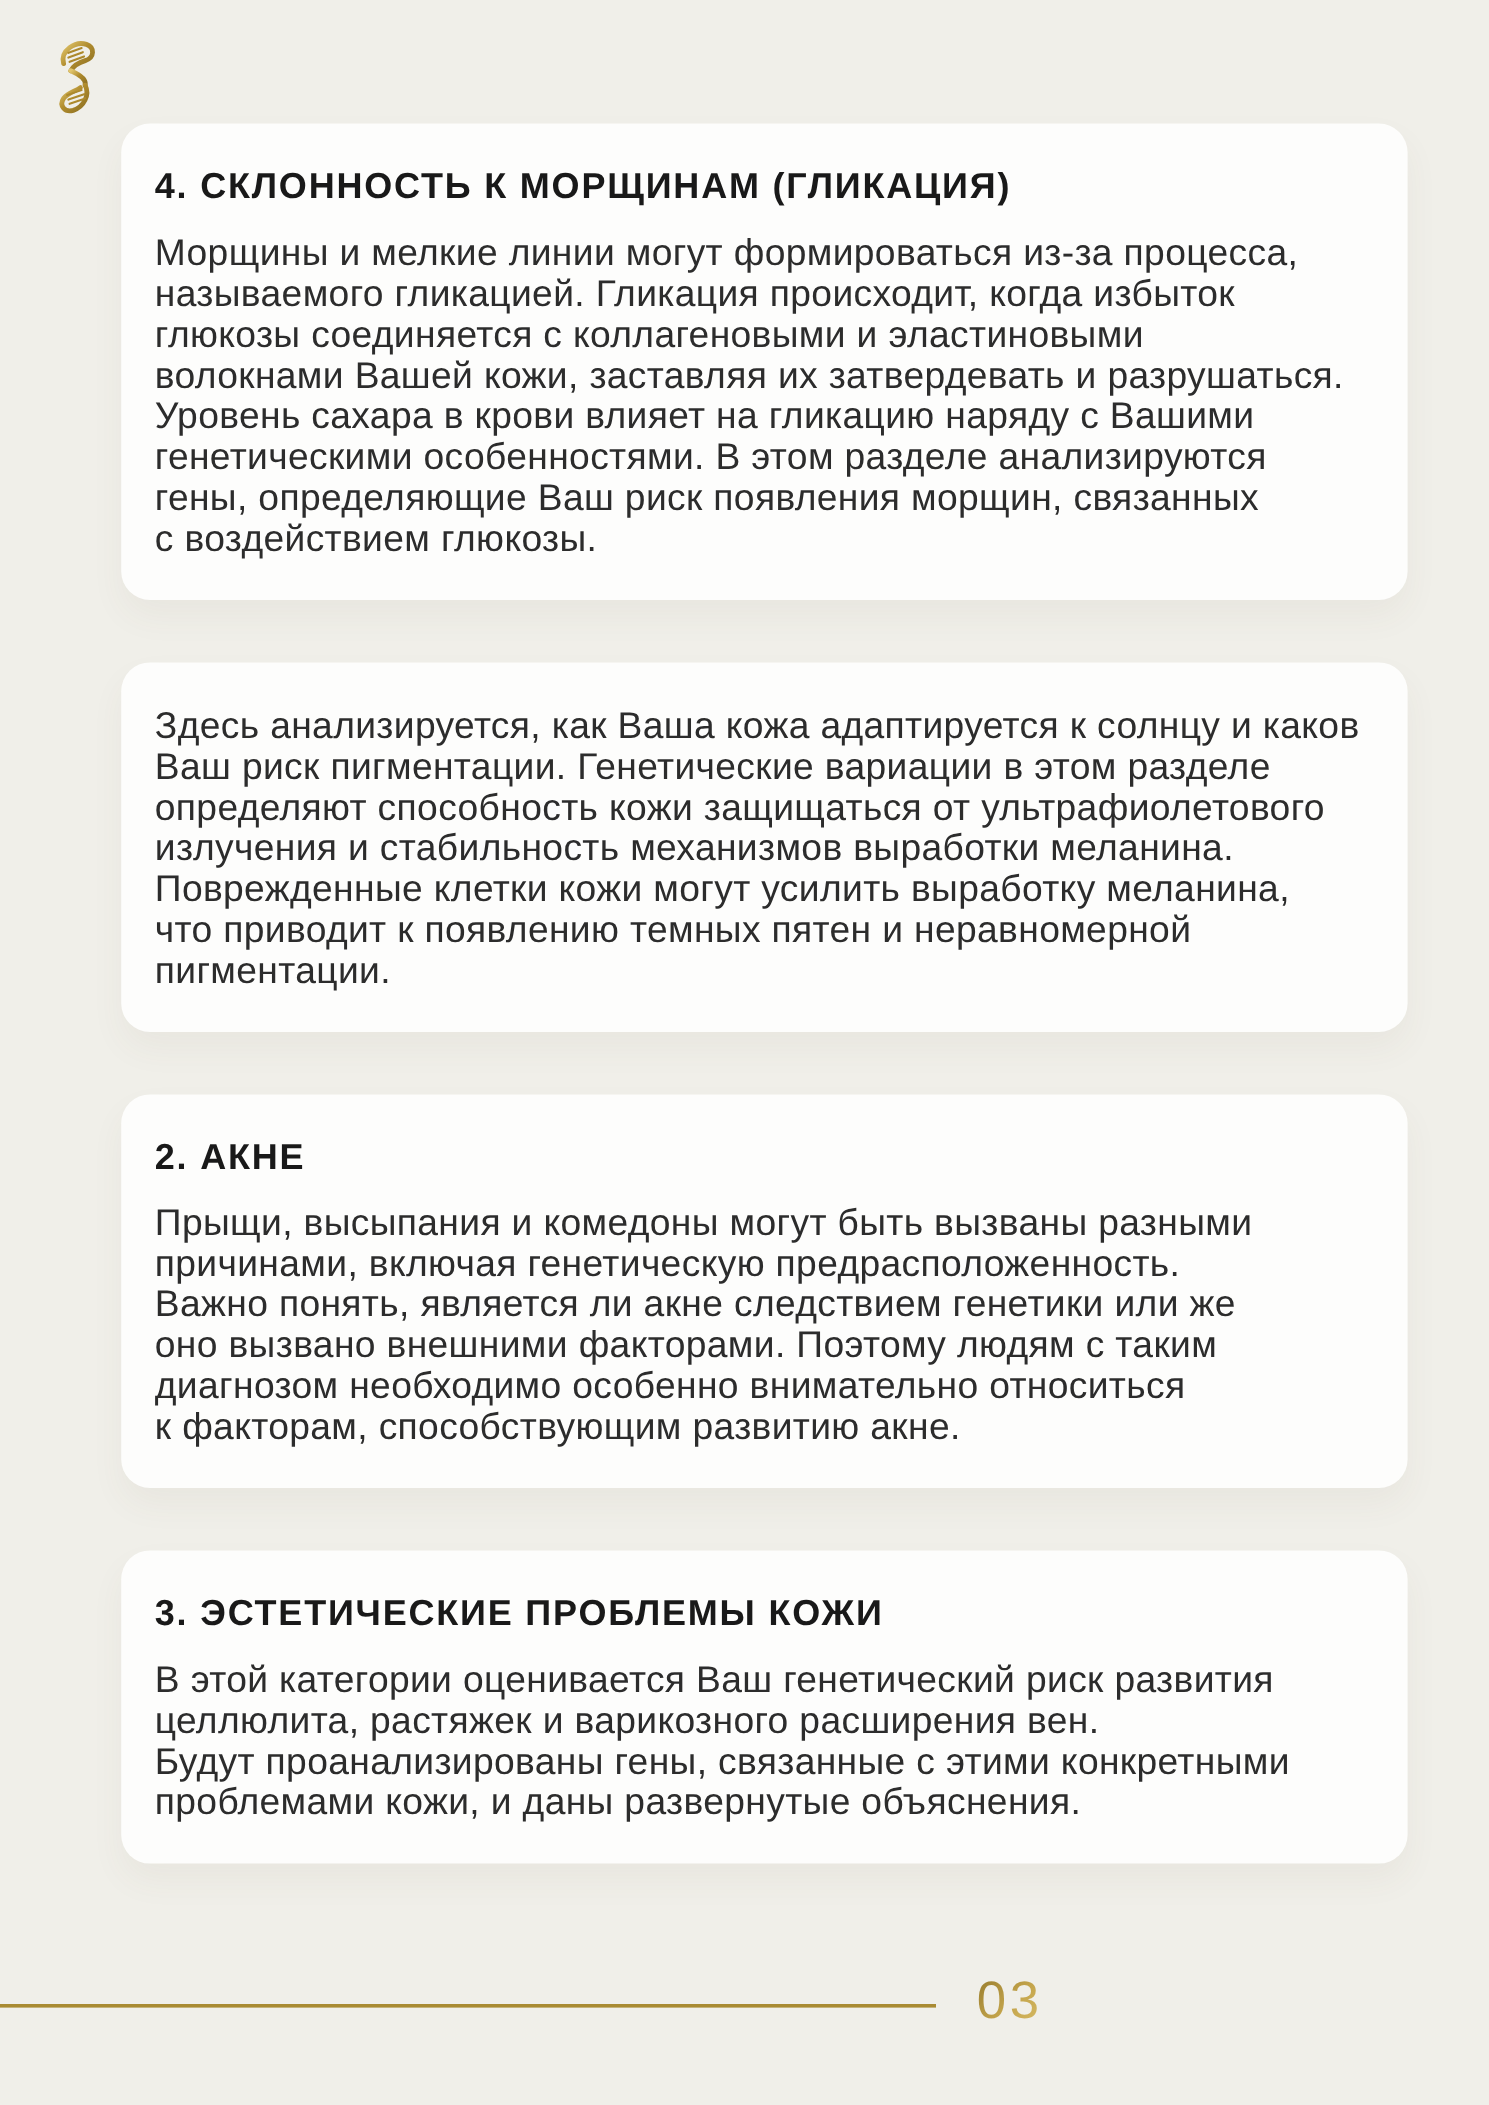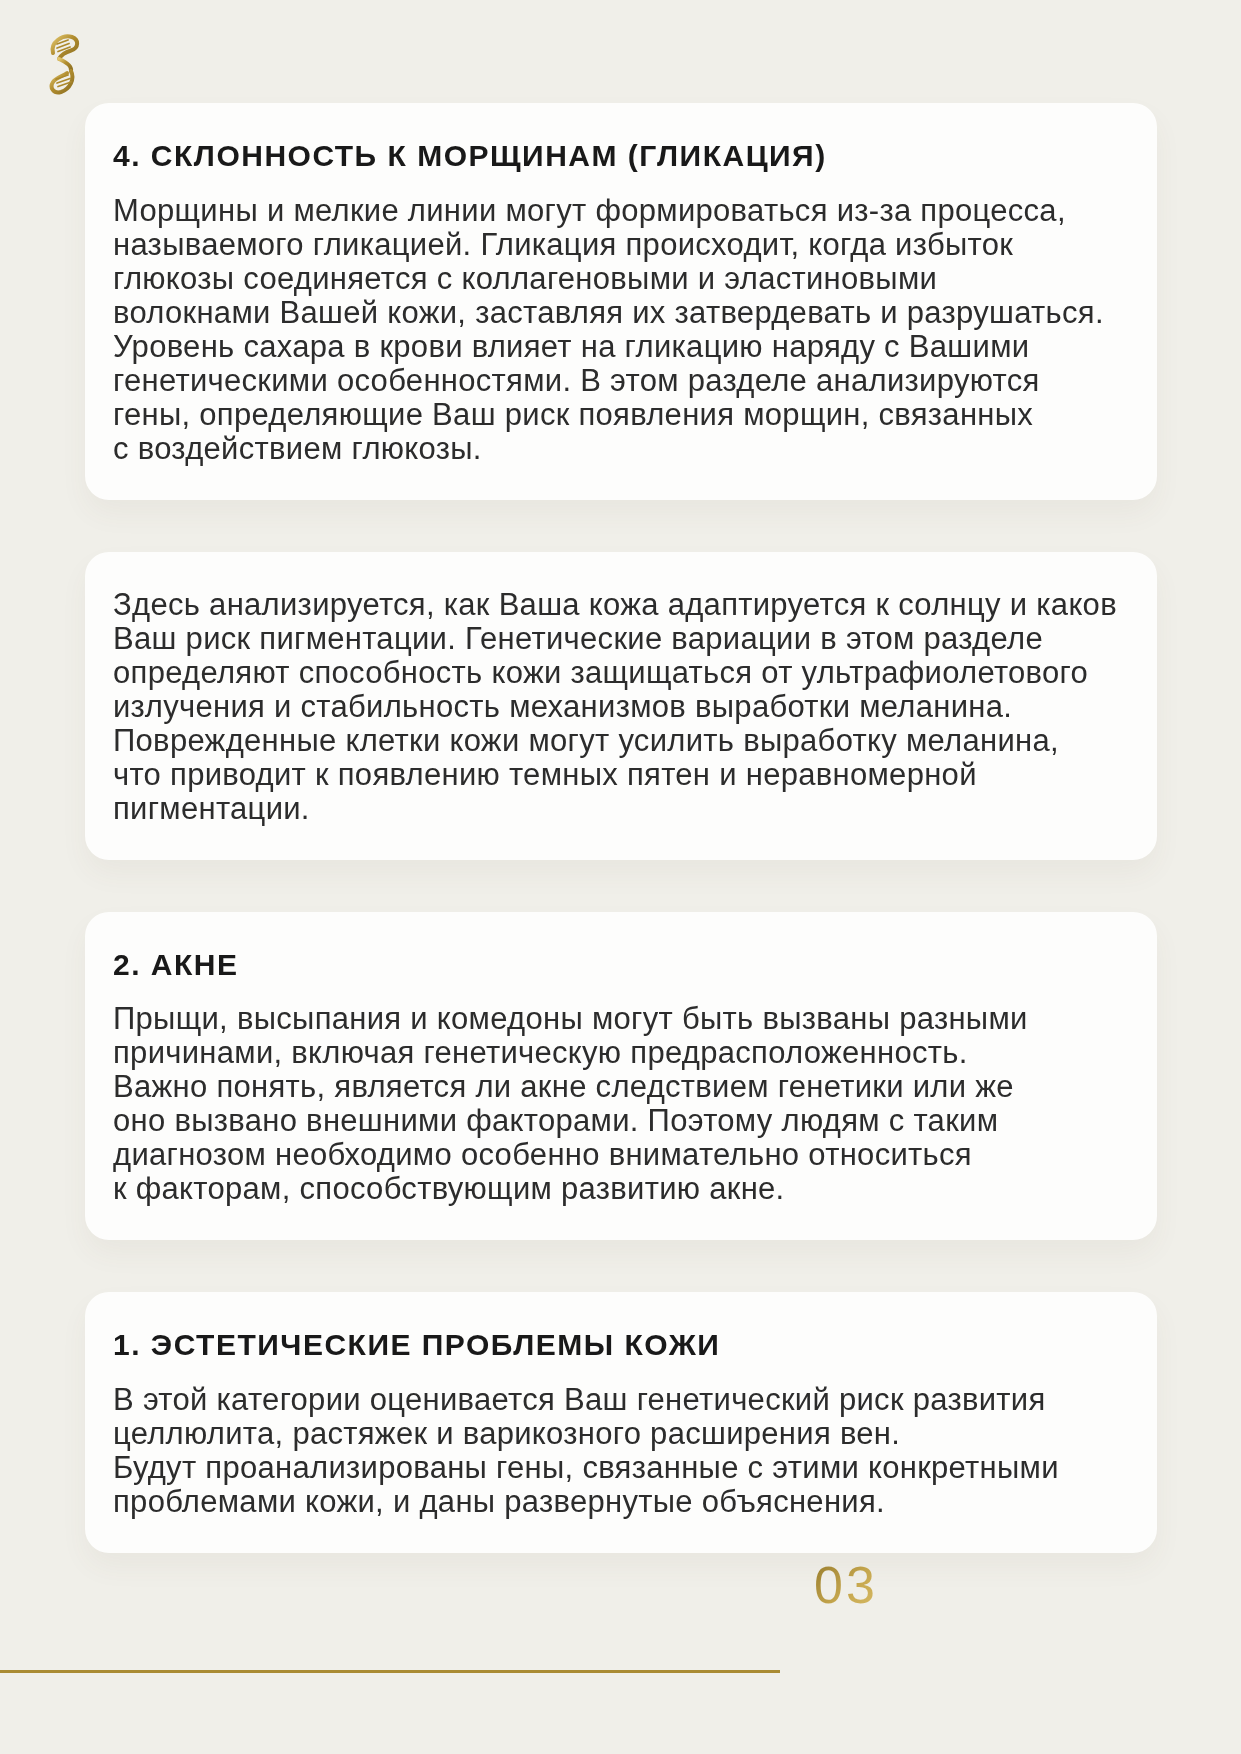--- a/index.html
+++ b/index.html
@@ -19,21 +19,21 @@
   .logo {
     position: absolute;
     left: 46px;
     top: 32px;
     width: 38px;
     height: 64px;
   }
 
   .content {
     position: absolute;
-    left: 85px;
+    left: 101px;
     top: 103px;
     width: 1072px;
   }
 
   .card {
     background: #fdfdfc;
     border-radius: 24px;
     padding: 36px 30px 34px 28px;
     margin-bottom: 52px;
     box-shadow: 0 14px 28px rgba(90, 82, 55, 0.05);
@@ -61,22 +61,22 @@
     left: 0;
     top: 1670px;
     width: 780px;
     height: 3px;
     background: #a98b33;
   }
 
   .page-number {
     position: absolute;
     left: 814px;
-    top: 1555px;
-    font-size: 52px;
+    top: 1643px;
+    font-size: 44px;
     font-weight: 300;
     letter-spacing: 3px;
     background: linear-gradient(135deg, #93782a 0%, #c5a64d 55%, #d9bd68 100%);
     -webkit-background-clip: text;
     background-clip: text;
     color: #b2933c;
     -webkit-text-fill-color: transparent;
   }
 </style>
 </head>
@@ -136,21 +136,21 @@
     <h2>2. АКНЕ</h2>
     <p>Прыщи, высыпания и комедоны могут быть вызваны разными
 причинами, включая генетическую предрасположенность.
 Важно понять, является ли акне следствием генетики или же
 оно вызвано внешними факторами. Поэтому людям с таким
 диагнозом необходимо особенно внимательно относиться
 к факторам, способствующим развитию акне.</p>
   </section>
 
   <section class="card">
-    <h2>1. ЭСТЕТИЧЕСКИЕ ПРОБЛЕМЫ КОЖИ</h2>
+    <h2>3. ЭСТЕТИЧЕСКИЕ ПРОБЛЕМЫ КОЖИ</h2>
     <p>В этой категории оценивается Ваш генетический риск развития
 целлюлита, растяжек и варикозного расширения вен.
 Будут проанализированы гены, связанные с этими конкретными
 проблемами кожи, и даны развернутые объяснения.</p>
   </section>
 
 </main>
 
 <div class="footer-rule"></div>
 <div class="page-number">03</div>

